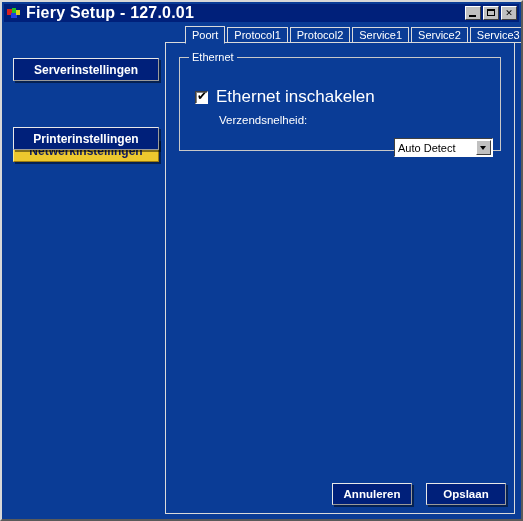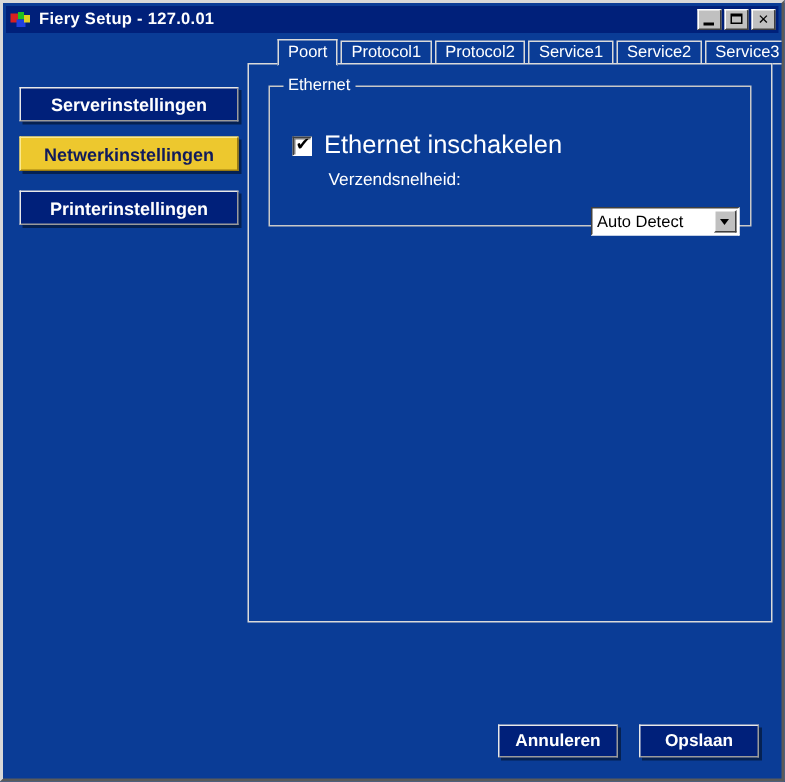--- a/index.html
+++ b/index.html
@@ -53,21 +53,21 @@
     width: 5px;
     height: 6px;
   }
   #app-icon .s1 { left: 1px;  top: 3px;  background: #d82020; }
   #app-icon .s2 { left: 6px;  top: 2px;  background: #20c020; width:4px; height:5px;}
   #app-icon .s3 { left: 5px;  top: 7px;  background: #2040e0; width:6px; height:5px;}
   #app-icon .s4 { left: 10px; top: 4px;  background: #e0d020; width:4px; height:5px;}
 
   #title-text {
     color: #ffffff;
-    font-size: 11px;
+    font-size: 16px;
     font-weight: bold;
     letter-spacing: 0.2px;
     white-space: nowrap;
     flex: 1 1 auto;
   }
   #window-buttons {
     display: flex;
     gap: 2px;
     flex: 0 0 auto;
   }
@@ -136,20 +136,21 @@
     cursor: default;
     white-space: nowrap;
   }
   .nav-button.active {
     background: #edc82e;
     color: #101b5c;
     border-top: 1px solid #fbe98e;
     border-left: 1px solid #fbe98e;
     border-right: 1px solid #9a7a10;
     border-bottom: 1px solid #9a7a10;
+    margin-top: 48px;
   }
   #nav-0 { top: 32px; }
   #nav-1 { top: 65px; }
   #nav-2 { top: 101px; }
   #nav-3 { top: 134px; }
 
   
   #tabstrip {
     position: absolute;
     left: 163px;
@@ -185,21 +186,21 @@
     z-index: 3;
     position: relative;
   }
 
   
   #content-panel {
     position: absolute;
     left: 163px;
     top: 40px;
     width: 350px;
-    height: 373px;
+    height: 472px;
     box-sizing: border-box;
     border: 1px solid #dadada;
     background: #0a3c96;
   }
 
   
   #ethernet-group {
     position: absolute;
     left: 13px;
     top: 14px;

